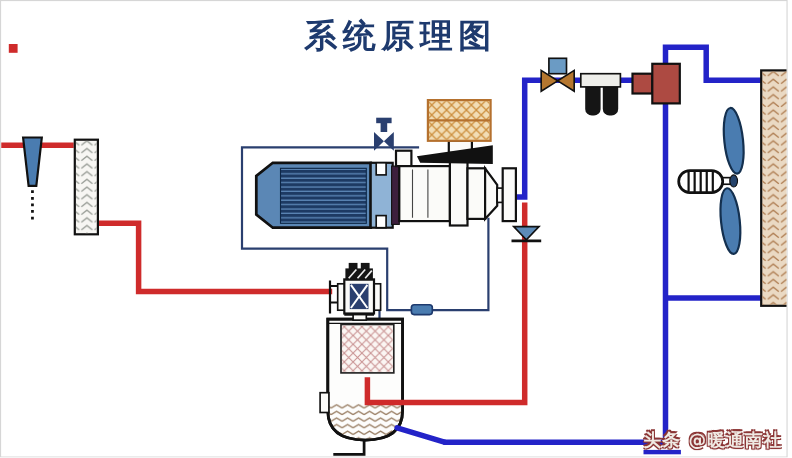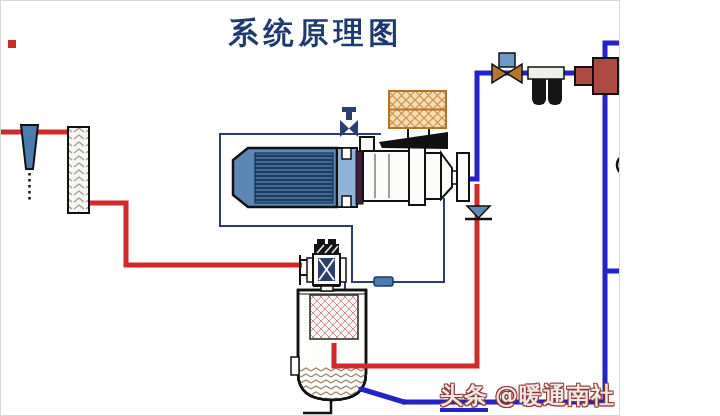--- a/index.html
+++ b/index.html
@@ -1,25 +1,25 @@
 <!DOCTYPE html>
 <html style="--title-navy: #1e3a6e; --pipe-hot-red: #cf2b2b; --pipe-cold-blue: #2323c8; --control-navy: #2a3f6f; --motor-blue: #5b87b5; --steel-blue: #4a7cb0; --brick-red: #ad4a42; --valve-brown: #b5772f; --filter-tan: #f2ddb5; --condenser-beige: #ead9c3; --watermark-maroon: #8b3535;"><head>
 <meta charset="utf-8">
 <style>
   html,body{margin:0;padding:0;background:#fff;}
   body{width:720px;height:416px;font-family:"DejaVu Sans","Liberation Sans",sans-serif;}
-  #stage{position:relative;width:620px;height:416px;background:#fff;border:1px solid #d6d6d6;box-sizing:border-box;overflow:hidden;}
+  #stage{position:relative;width:716px;height:416px;background:#fff;border:1px solid #d6d6d6;box-sizing:border-box;overflow:hidden;}
   #schematic{position:absolute;left:0;top:0;}
   .page-title{
     position:absolute;top:12px;left:0;width:100%;text-align:center;
     font-size:30px;font-weight:bold;letter-spacing:5px;margin-left:6px;
     color:var(--title-navy,#1e3a6e);
   }
   .watermark{
-    position:absolute;right:4px;bottom:4px;font-size:23px;font-weight:800;
+    position:absolute;right:4px;bottom:4px;font-size:16px;font-weight:800;
     color:#efe9e3;letter-spacing:1px;white-space:nowrap;
     text-shadow:-1px -1px 0 var(--watermark-maroon,#8b3535),1px -1px 0 var(--watermark-maroon,#8b3535),
                 -1px 1px 0 var(--watermark-maroon,#8b3535),1px 1px 0 var(--watermark-maroon,#8b3535),
                  0 1px 1px var(--watermark-maroon,#8b3535);
   }
   .watermark .brand{border-bottom:4px solid var(--pipe-cold-blue,#2323c8);padding-bottom:0px;margin-right:7px;}
   
   .ph{stroke:var(--pipe-hot-red,#cf2b2b);stroke-width:5;fill:none;}
   .pc{stroke:var(--pipe-cold-blue,#2323c8);stroke-width:5;fill:none;}
   .ctl{stroke:var(--control-navy,#2a3f6f);stroke-width:2;fill:none;}

